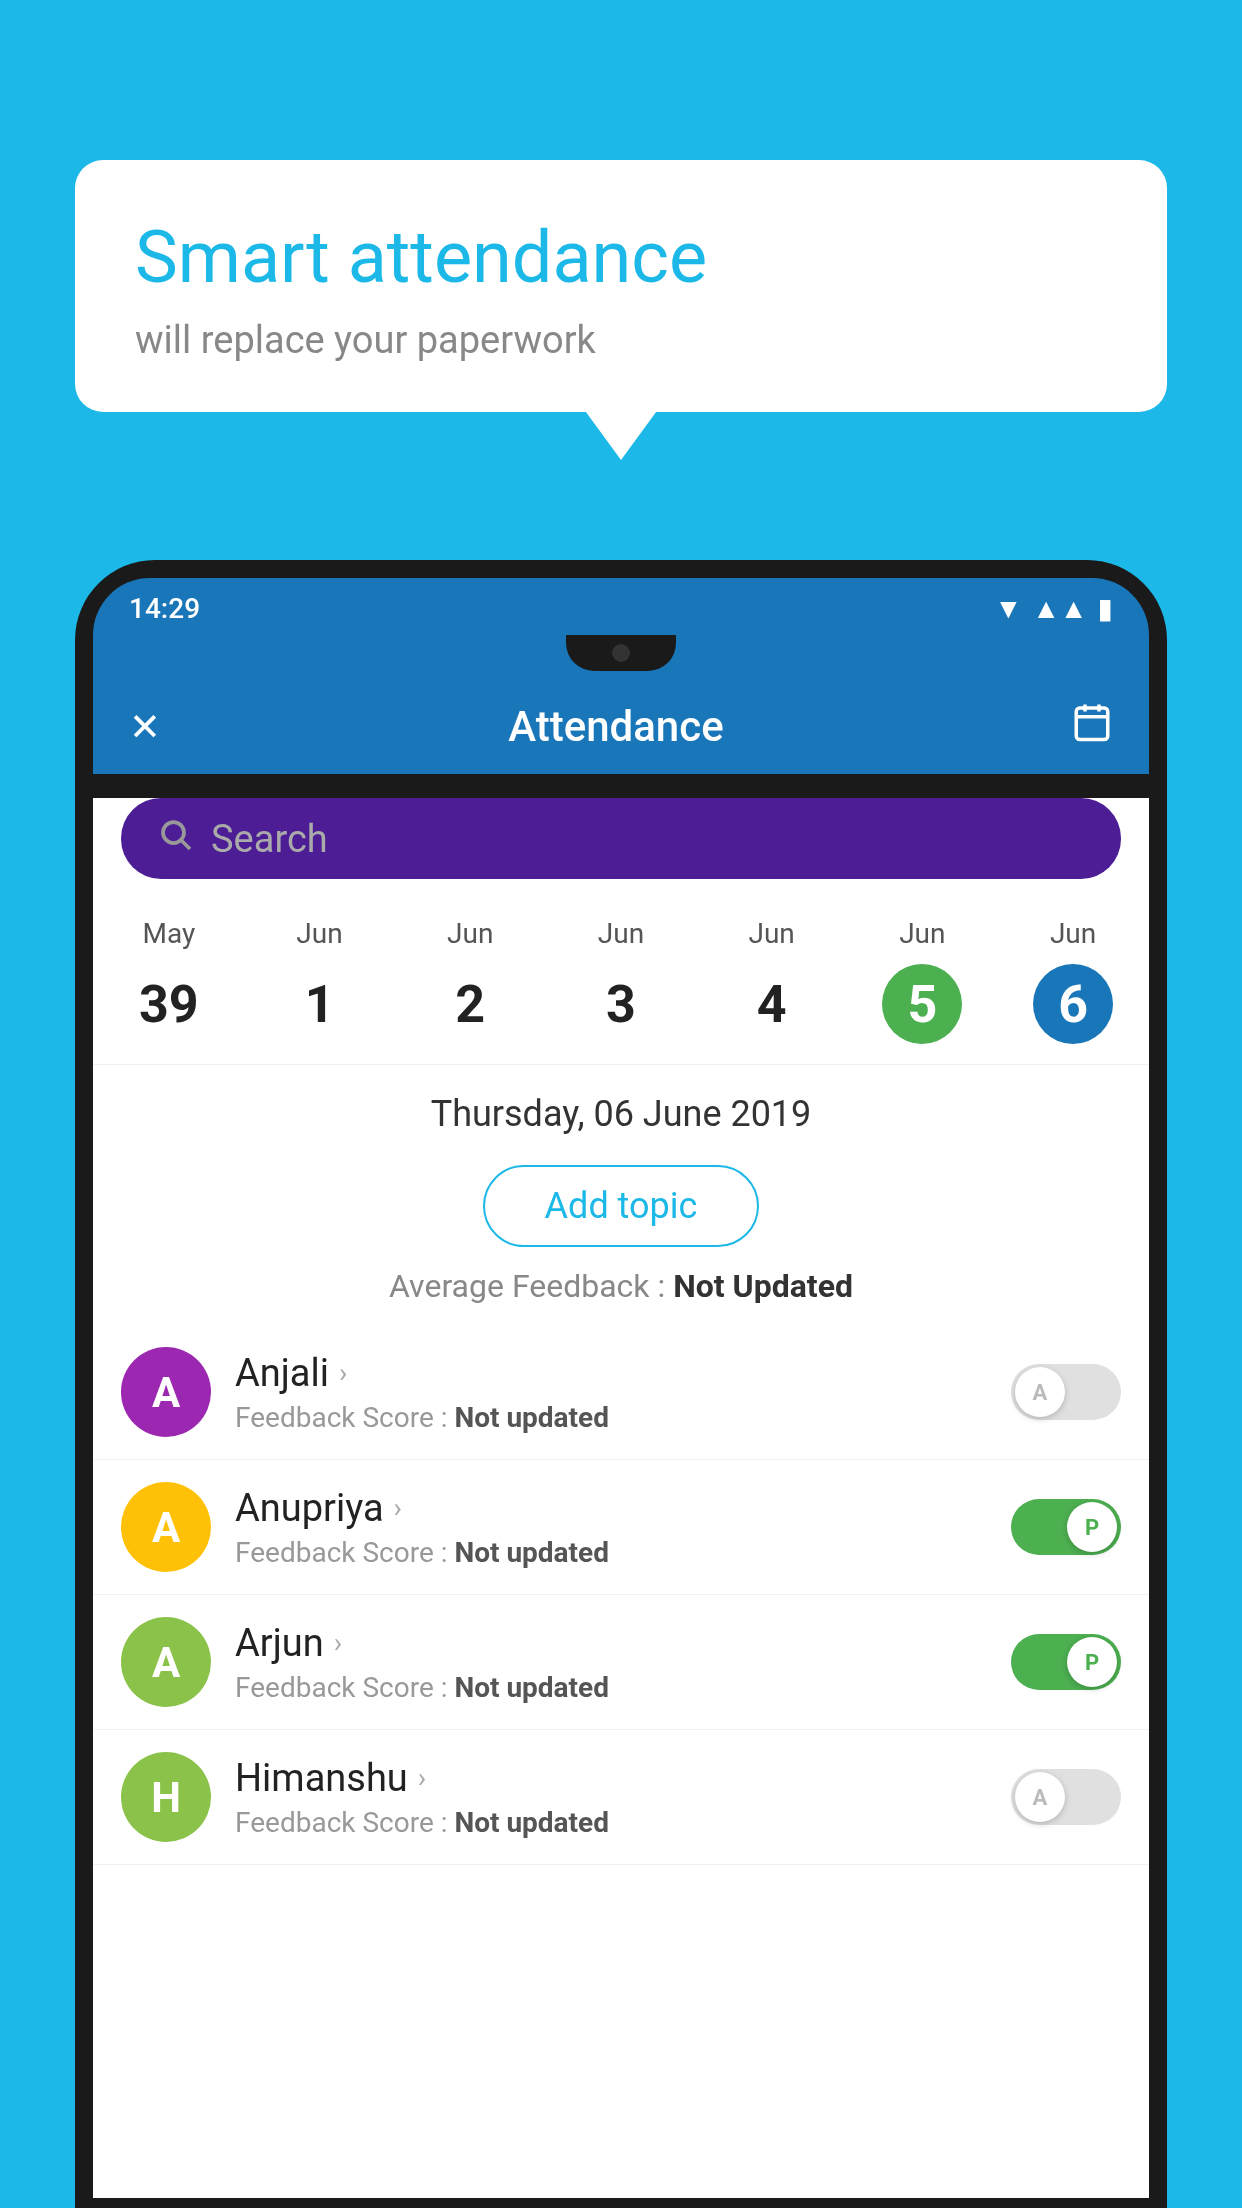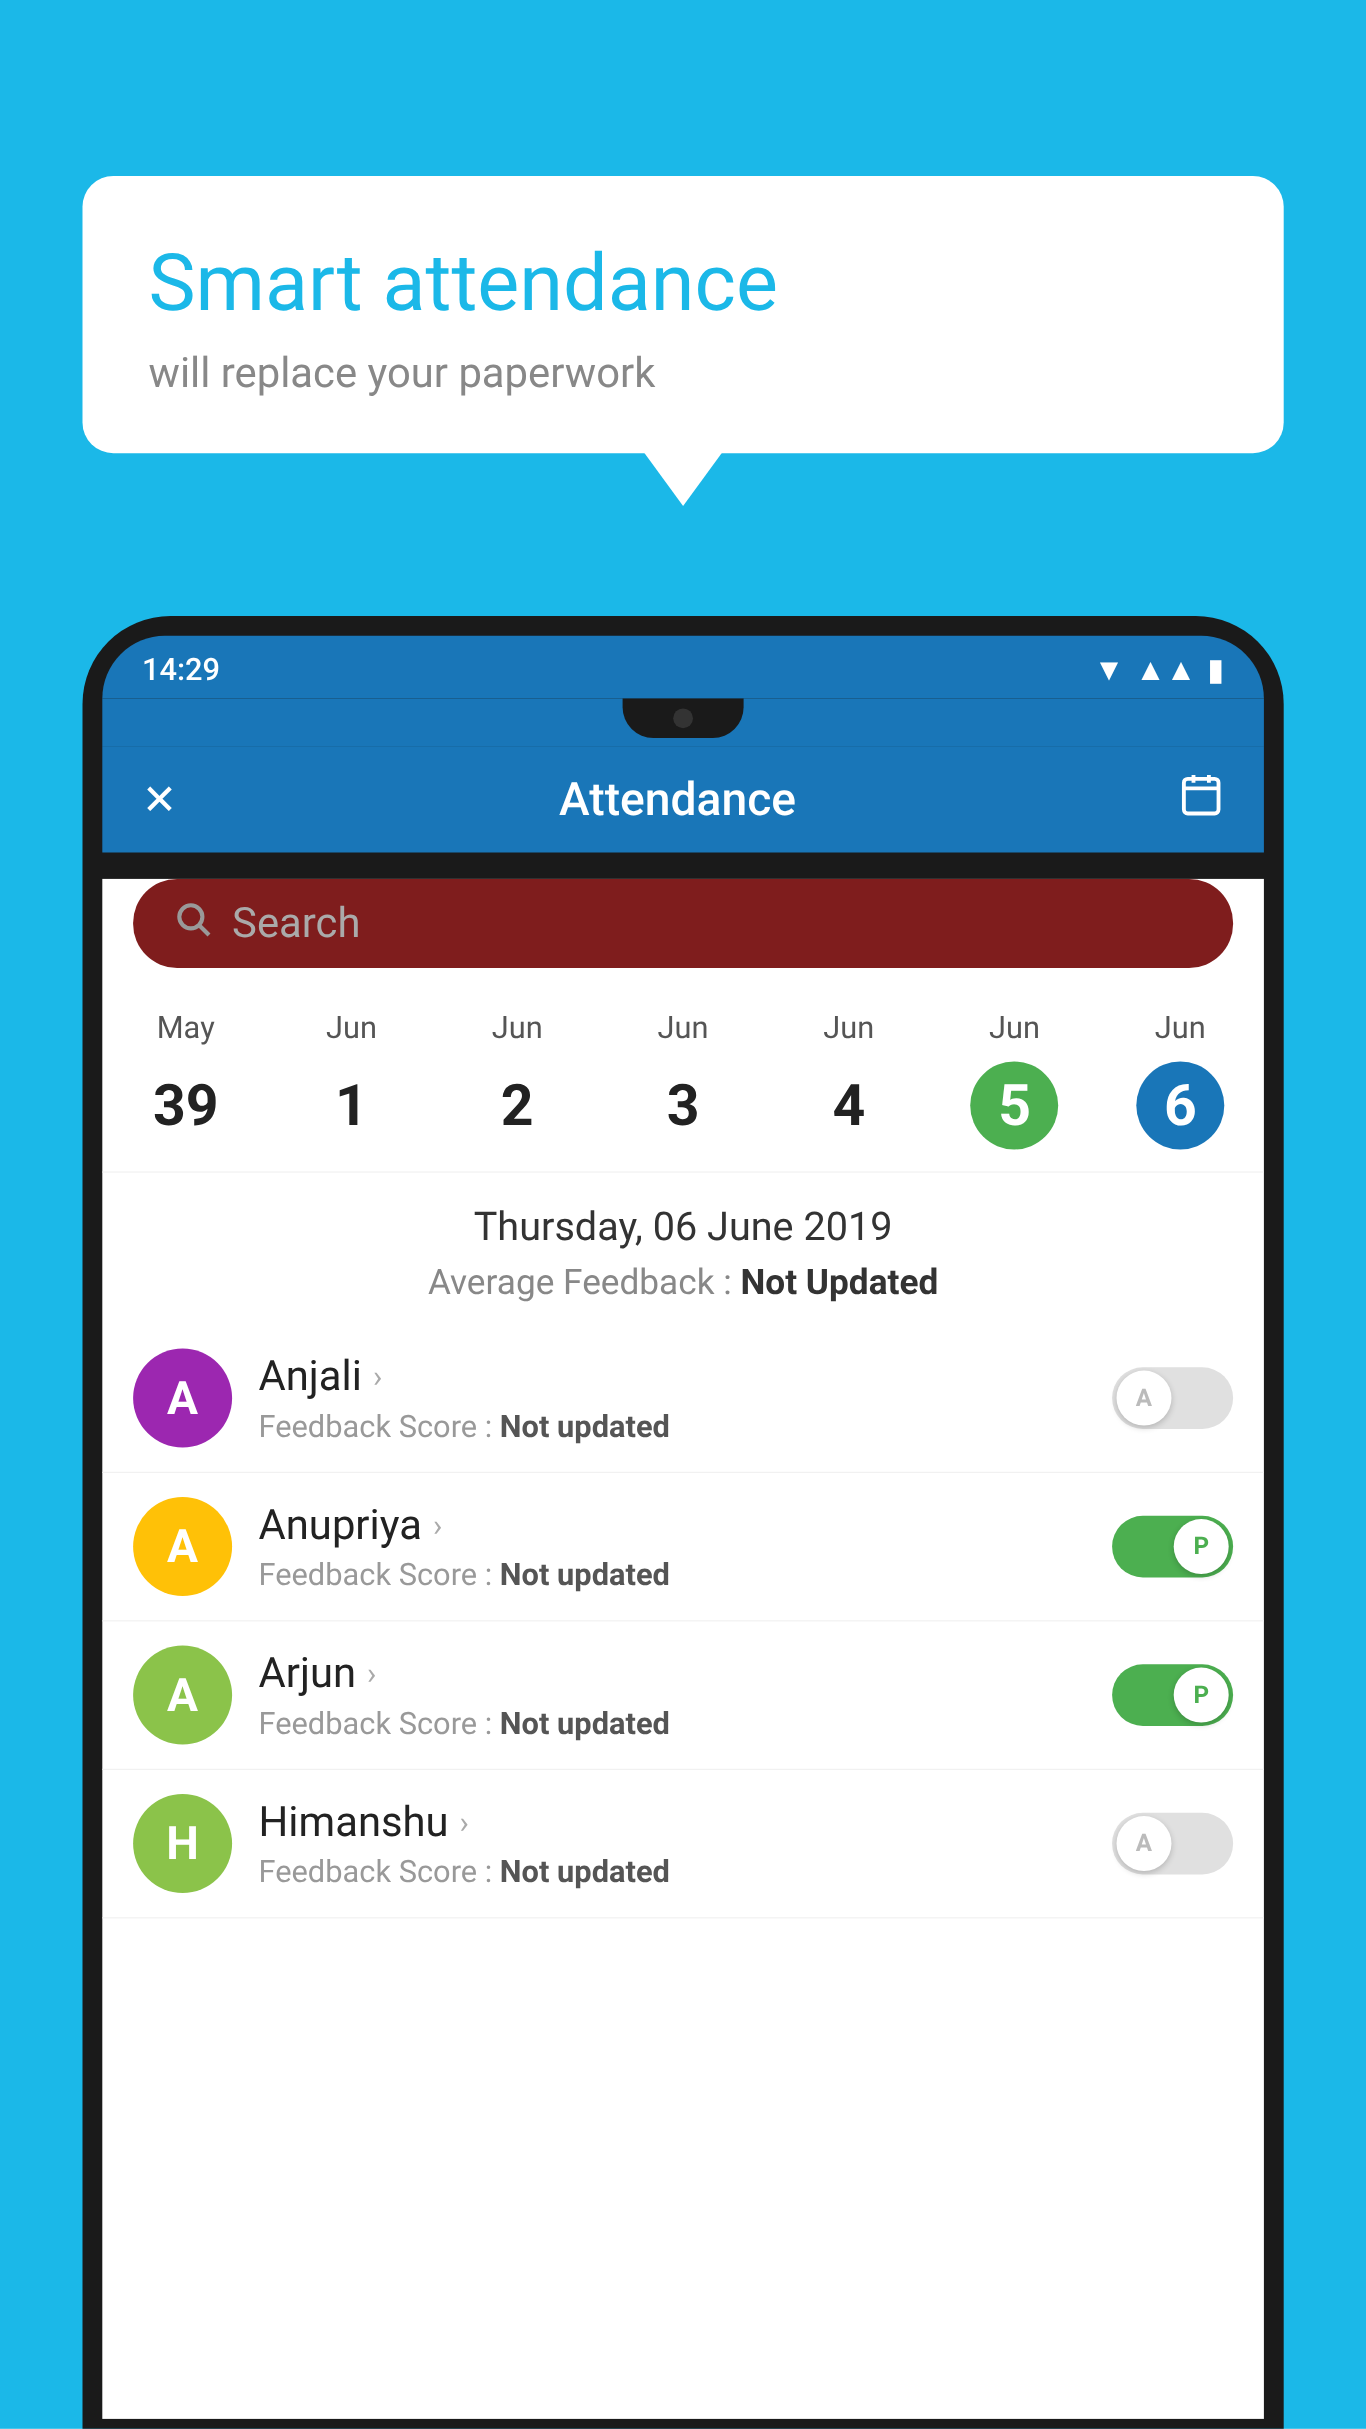--- a/index.html
+++ b/index.html
@@ -137,21 +137,21 @@
 
     
     .app-content {
       background: white;
       min-height: 1400px;
     }
 
     
     .search-bar {
       margin: 24px 28px 16px;
-      background: #7f1d1d;
+      background: #4c1d95;
       border-radius: 40px;
       display: flex;
       align-items: center;
       padding: 18px 36px;
       gap: 18px;
     }
 
     .search-icon-wrap {
       color: #999;
       font-size: 36px;
@@ -433,20 +433,21 @@
             <div class="cal-date today">5</div>
           </div>
           <div class="cal-day">
             <div class="cal-month">Jun</div>
             <div class="cal-date selected">6</div>
           </div>
         </div>
 
       <div class="selected-date-row">Thursday, 06 June 2019</div>
 
+      <div class="add-topic-btn">Add topic</div>
 
       <div class="avg-feedback">
         <span>Average Feedback :</span>
         <strong>Not Updated</strong>
       </div>
 
       <div id="student-list">
       <div class="student-item">
             <div class="student-avatar" style="background: rgb(156, 39, 176);">A</div>
             <div class="student-info">

